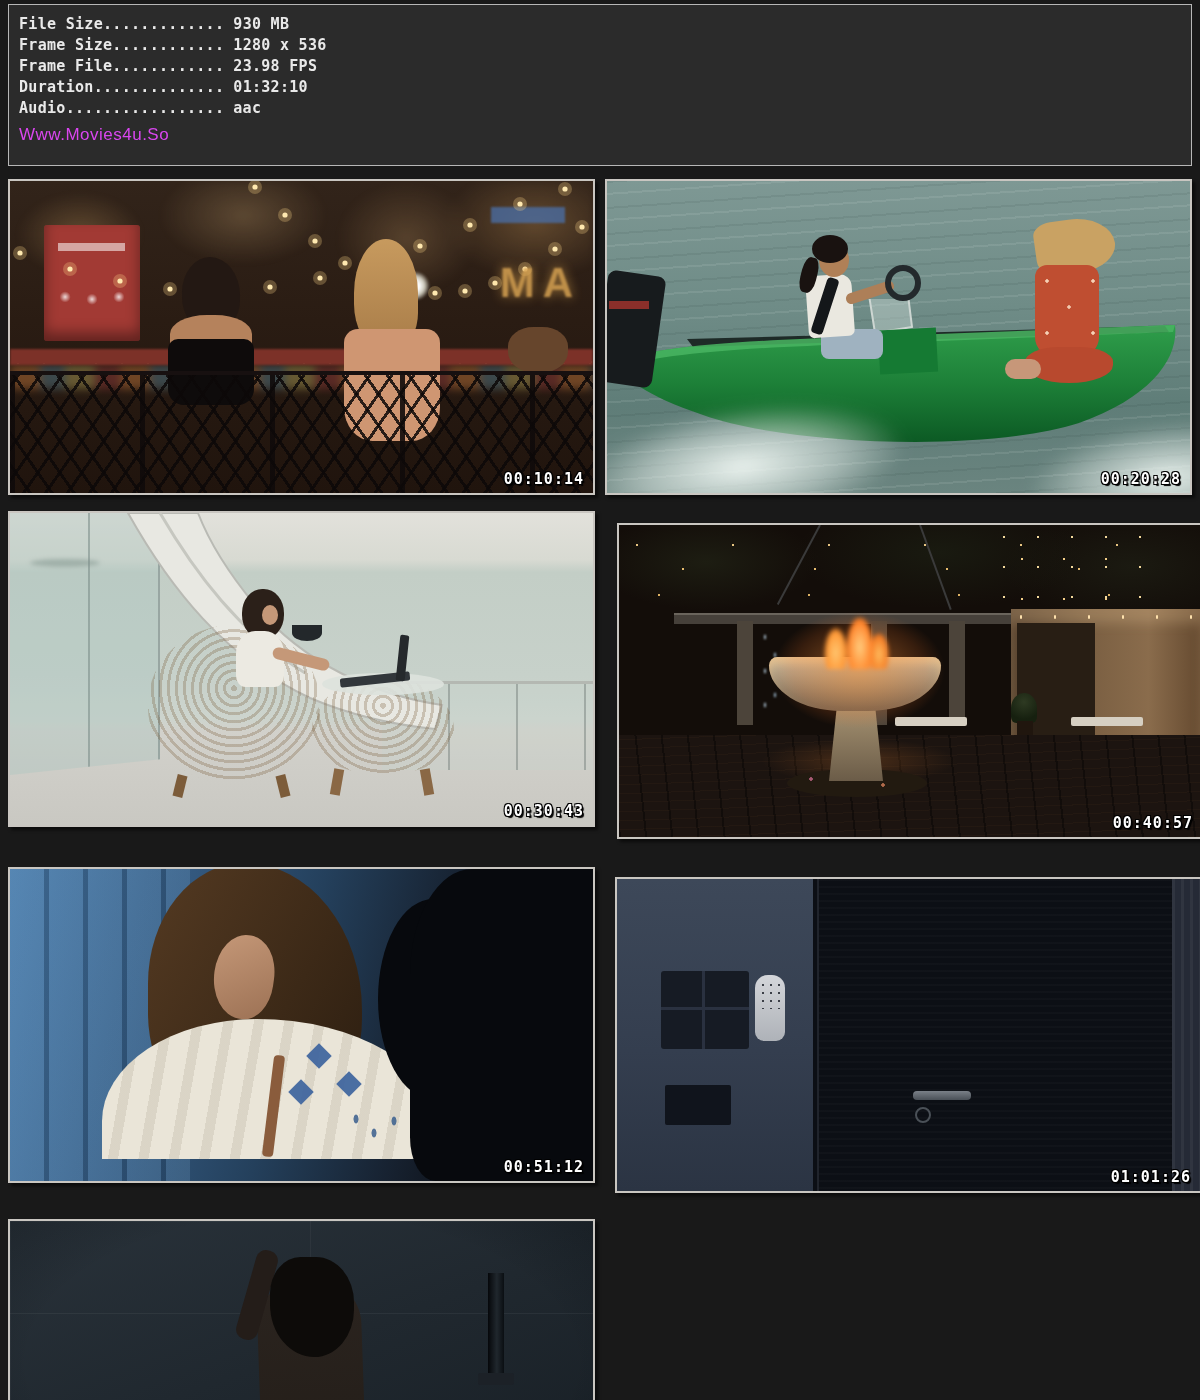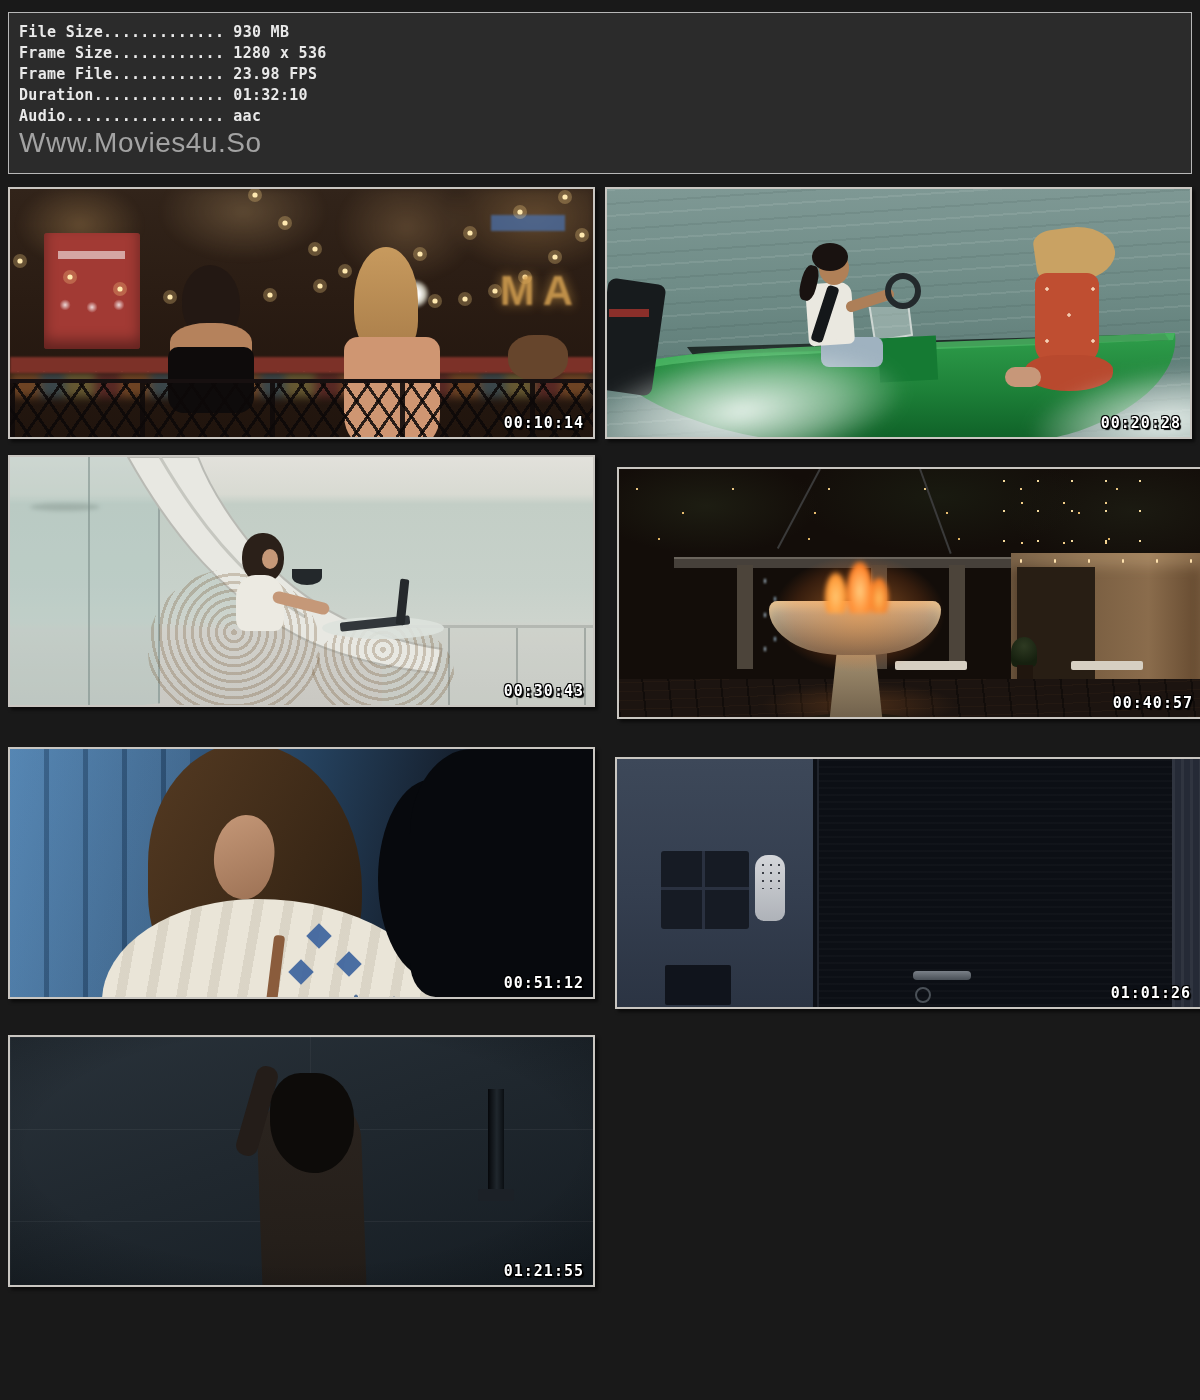--- a/index.html
+++ b/index.html
@@ -11,45 +11,44 @@
   }
   .sheet{padding:4px 8px;}
 
   
   .info-panel{
     box-sizing:border-box;
     width:1184px;height:162px;
     background:#2b2b2b;
     border:1px solid #b7b7b7;
     padding:9px 14px 2px 10px;
-    margin-top:8px;
   }
   .info-line{
     white-space:pre;
     font-size:15px;font-weight:bold;
     line-height:21px;color:#e9e9e9;
     letter-spacing:.3px;
   }
   .info-line .val{padding-left:9px;}
   .watermark{
     font-family:"Liberation Sans","DejaVu Sans",sans-serif;
-    font-size:28px;line-height:30px;color:#a3a3a3;
+    font-size:17px;line-height:30px;color:#d946ef;
     margin-top:1px;letter-spacing:.5px;
   }
 
   
   .grid{
     display:grid;
     grid-template-columns:587px 587px;
     gap:16px 10px;
     margin-top:13px;
   }
   .thumb{
     position:relative;box-sizing:border-box;
-    width:587px;height:252px;
+    width:587px;height:316px;
     border:2px solid #c9c6c1;
     background:#15803d;overflow:hidden;
     box-shadow:3px 3px 3px rgba(0,0,0,.55);
   }
   .scene{position:absolute;inset:0;}
   .scene *{position:absolute;}
   .ts{
     position:absolute;right:9px;bottom:5px;z-index:50;
     font-size:15px;font-weight:bold;color:#fff;letter-spacing:1px;
     text-shadow:-1px -1px 0 #000,1px -1px 0 #000,-1px 1px 0 #000,1px 1px 0 #000,2px 2px 1px #000;

